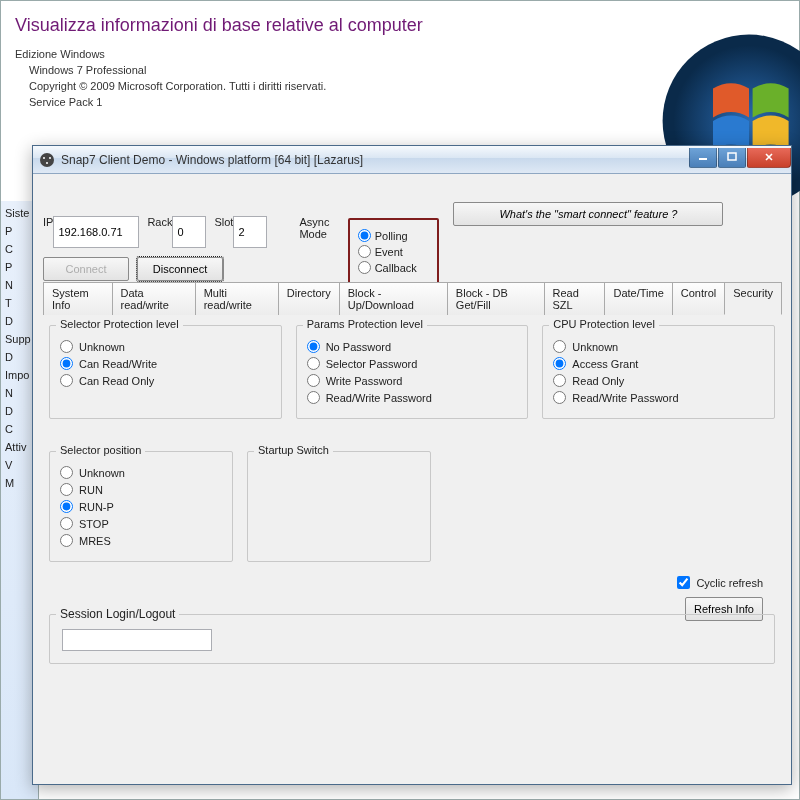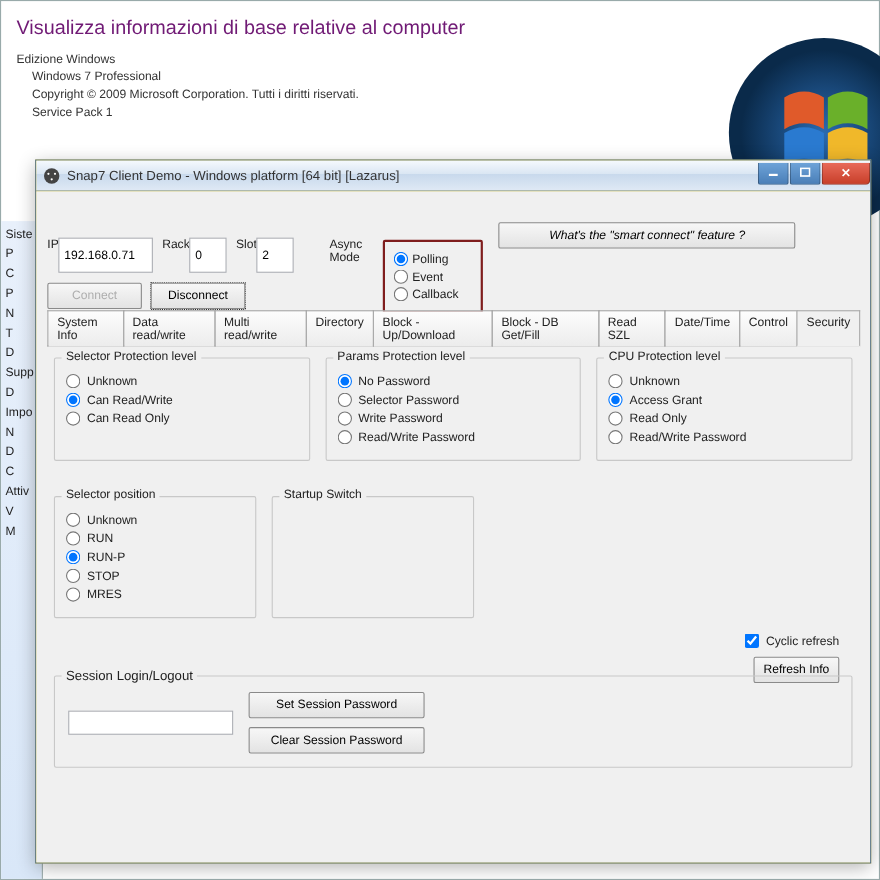--- a/index.html
+++ b/index.html
@@ -287,21 +287,17 @@
           <input type="checkbox" checked="" style="">
             <span>Cyclic refresh</span>
         </label>
         <button class="btn" style="width:78px">Refresh Info</button>
       </div>
 
       <div class="session">
         <div class="legend">Session Login/Logout</div>
         <div class="session-row">
           <input class="textin" style="width: 150px; height: 22px;">
-          <div class="session-col">
-            <button class="btn" style="width:160px">Set Session Password</button>
-            <button class="btn" style="width:160px">Clear Session Password</button>
-          </div>
         </div>
       </div>
     </div>
   </div>
 </div>
 
 </body></html>

